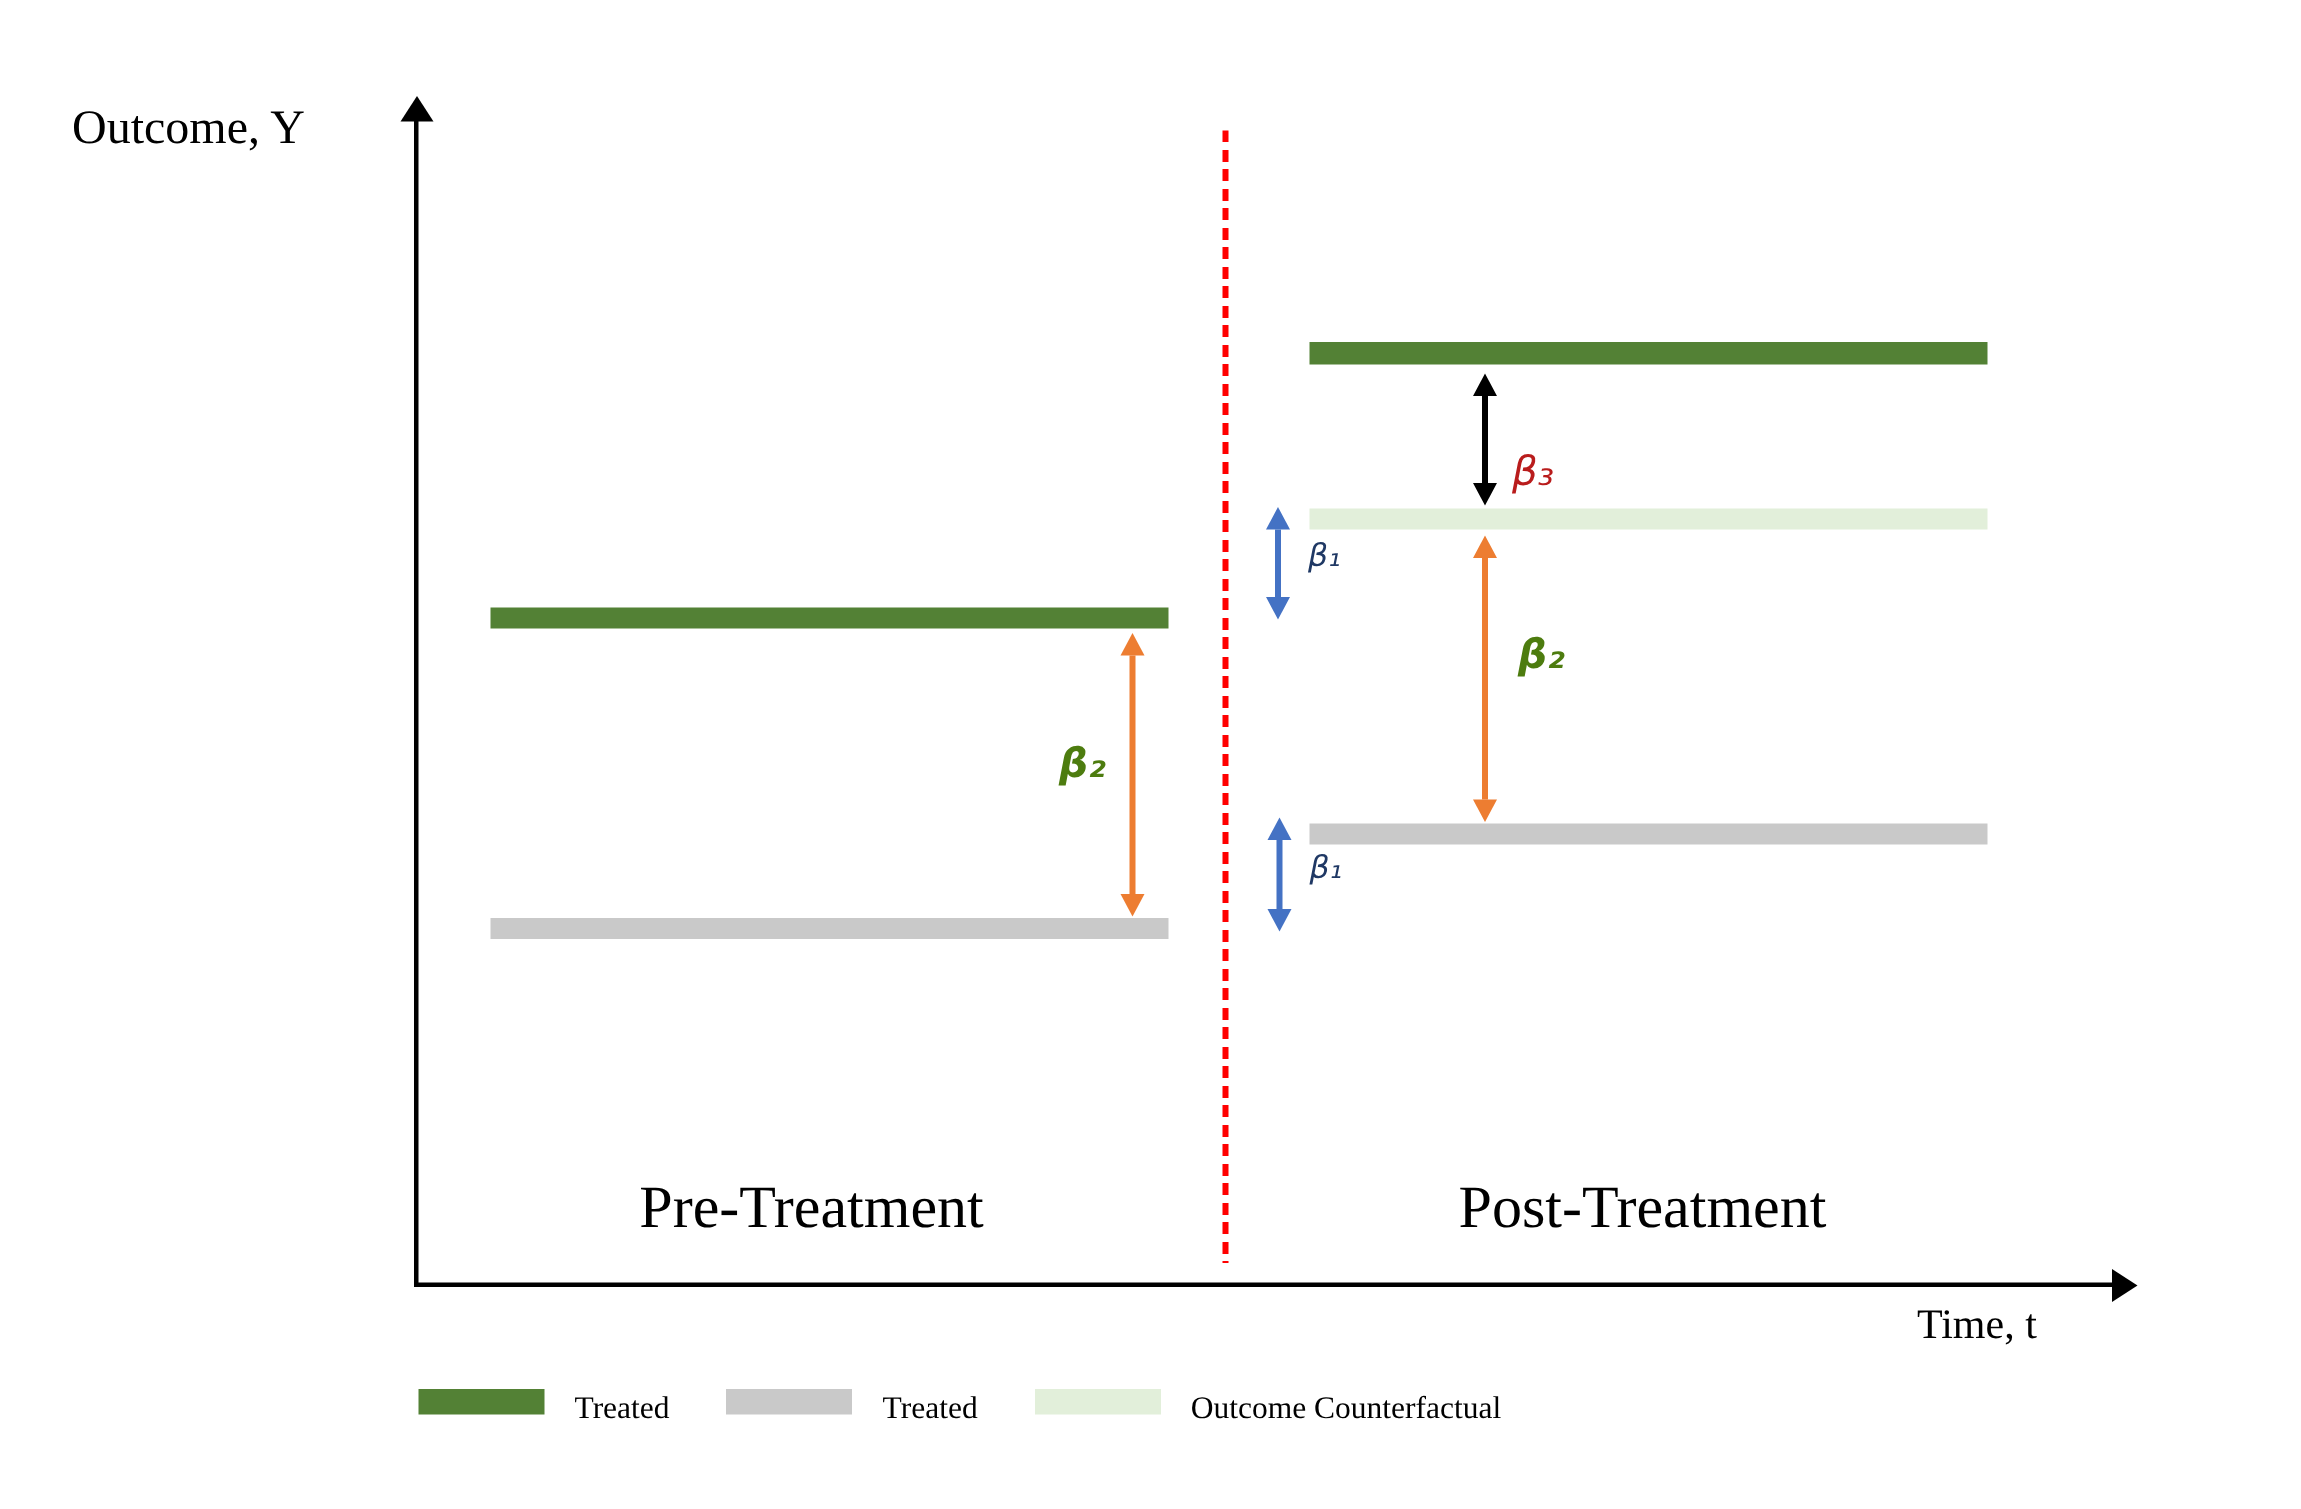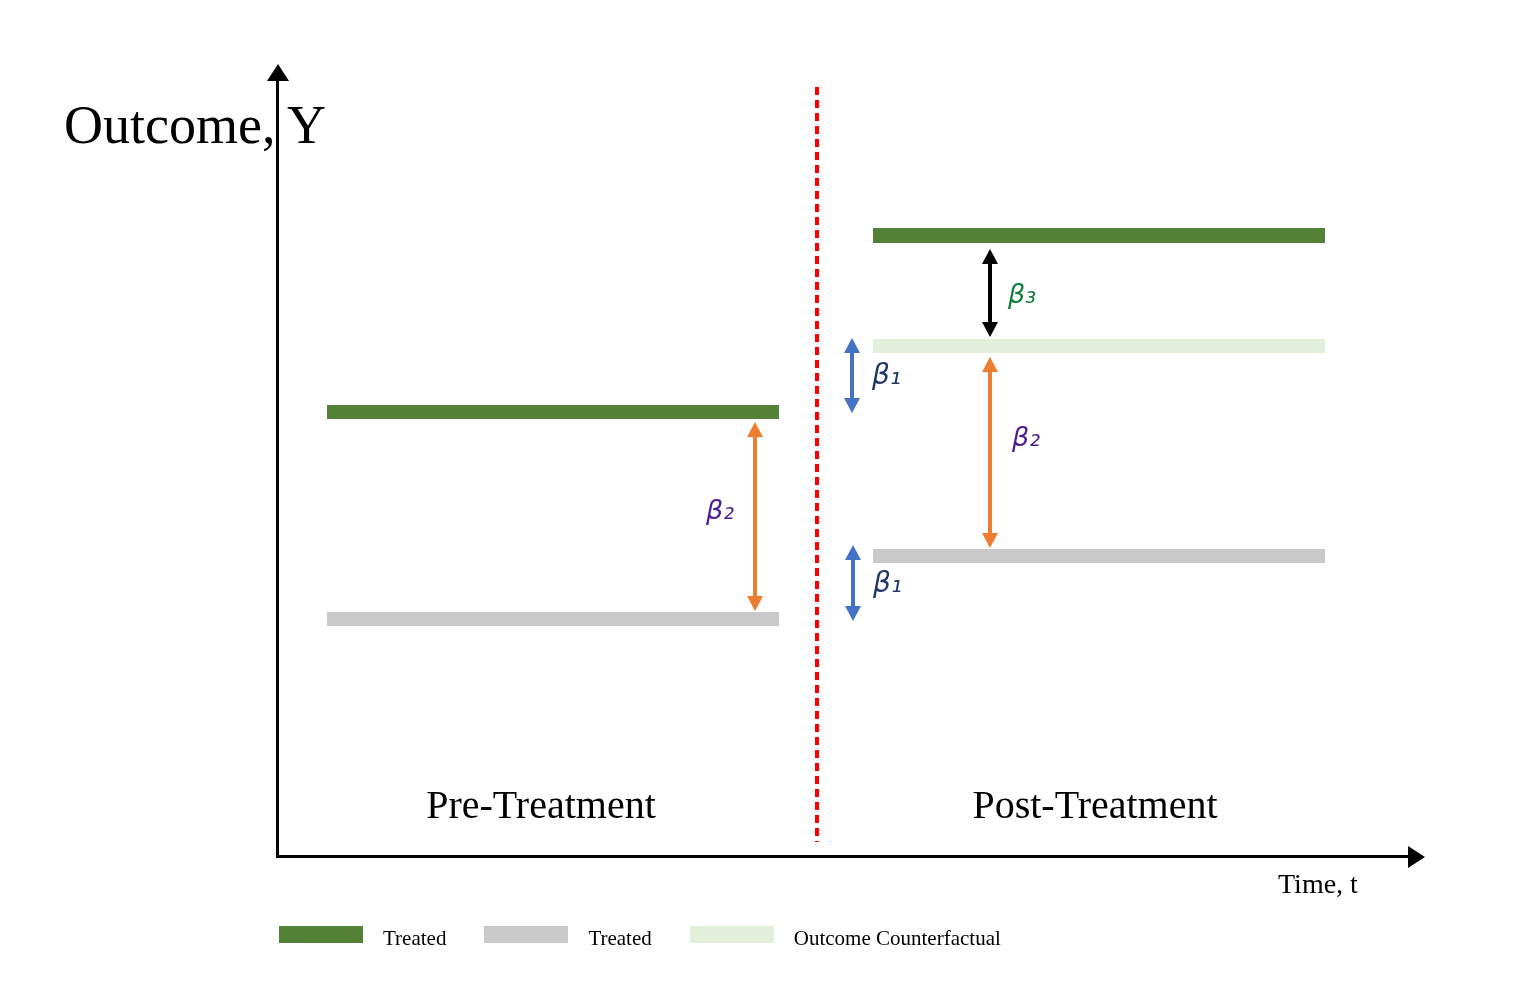--- a/index.html
+++ b/index.html
@@ -4,21 +4,21 @@
 <style>
   html,body{margin:0;padding:0;background:#ffffff;}
   .canvas{
     position:relative;width:1534px;height:1006px;background:#ffffff;
     font-family:"Liberation Serif", serif;overflow:hidden;
   }
   .abs{position:absolute;}
 
   
   .axis-label{color:#000;white-space:nowrap;}
-  .y-label{left:48px;top:94px;font-size:54px;margin-left:16px;}
+  .y-label{left:48px;top:66px;font-size:32px;}
   .x-label{left:1278px;top:868px;font-size:28px;}
 
   
   .yaxis-line{left:276px;top:79px;width:3px;height:779px;background:#000;}
   .yaxis-head{left:267px;top:64px;width:0;height:0;
     border-left:11px solid transparent;border-right:11px solid transparent;
     border-bottom:17px solid #000;}
   .xaxis-line{left:276px;top:855px;width:1132px;height:3px;background:#000;}
   .xaxis-head{left:1408px;top:846px;width:0;height:0;
     border-top:11px solid transparent;border-bottom:11px solid transparent;
@@ -53,23 +53,23 @@
   .varrow.black .shaft{background:#000;}
 
   .a-pre-beta2{left:747px;top:422px;height:189px;}
   .a-post-beta3{left:982px;top:249px;height:88px;}
   .a-post-beta1-up{left:844px;top:338px;height:75px;}
   .a-post-beta2{left:982px;top:357px;height:191px;}
   .a-post-beta1-low{left:845px;top:545px;height:76px;}
 
   
   .beta{font-family:"DejaVu Sans", sans-serif;font-style:italic;font-size:27px;white-space:nowrap;}
-  .beta.orange{color:#4c1d95;}
-  .beta.navy{color:#1F3864;font-size:28px;}
-  .beta.black{color:#15803d;}
+  .beta.orange{color:#4d7c0f;font-weight:bold;}
+  .beta.navy{color:#1F3864;font-size:21px;}
+  .beta.black{color:#b91c1c;margin-top:21px;}
   .l-pre-beta2{left:706px;top:494px;}
   .l-post-beta3{left:1008px;top:278px;}
   .l-post-beta1-up{left:872px;top:358px;}
   .l-post-beta2{left:1012px;top:421px;}
   .l-post-beta1-low{left:873px;top:566px;}
 
   
   .period{font-size:40px;color:#000;width:300px;text-align:center;white-space:nowrap;}
   .period.pre{left:391px;top:781px;}
   .period.post{left:945px;top:781px;}

